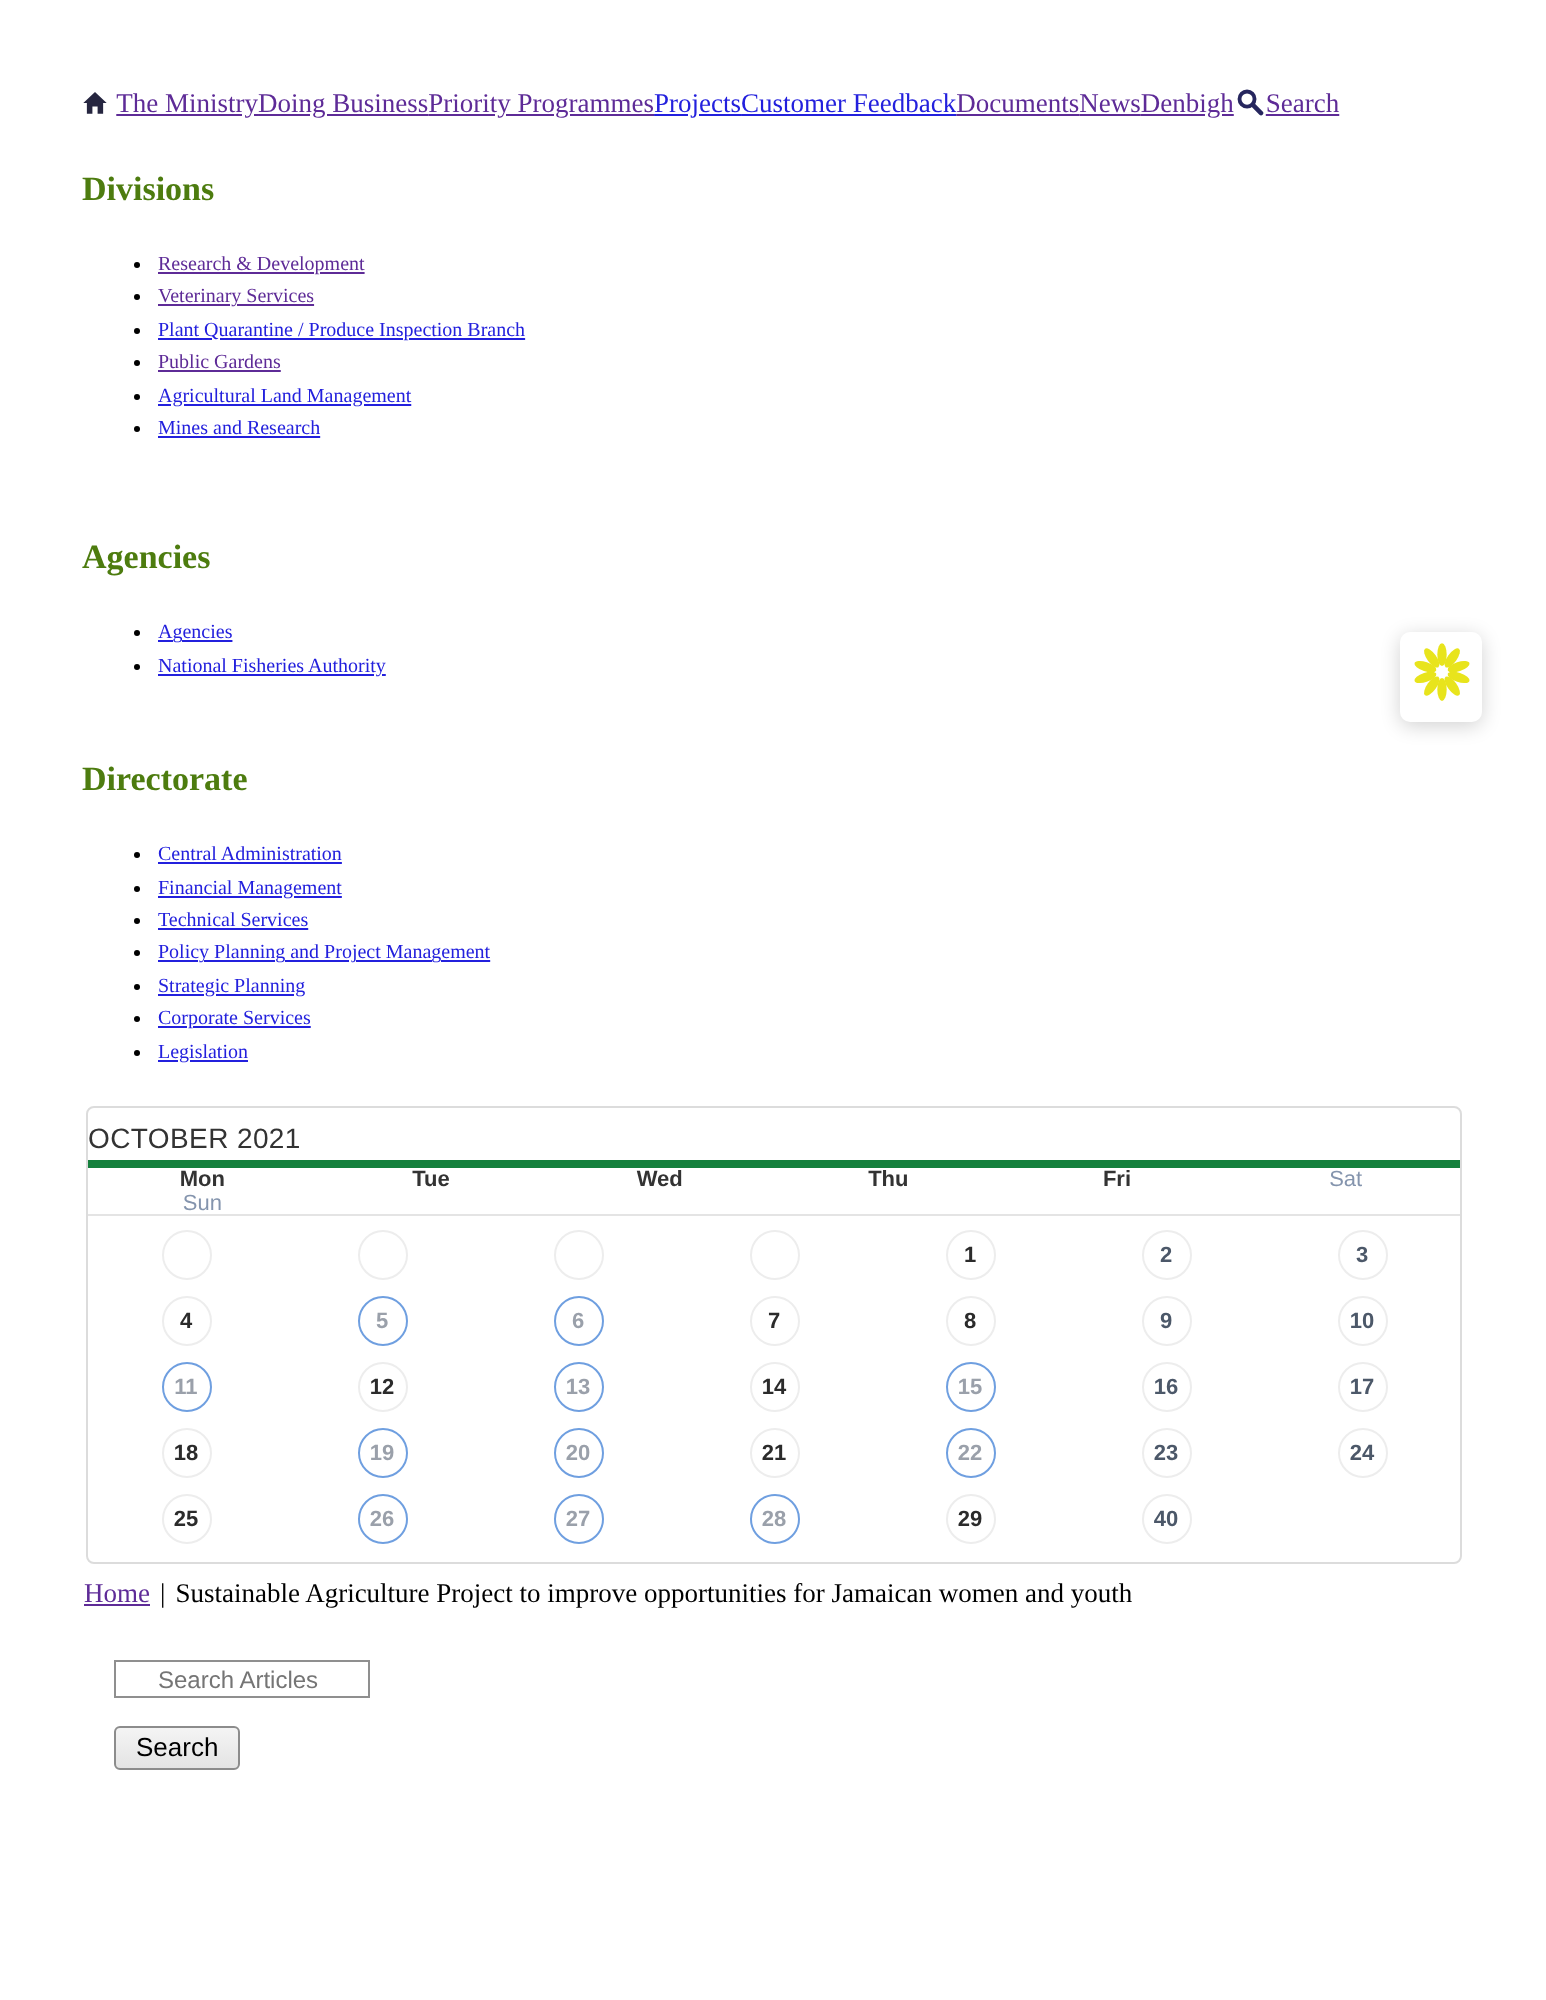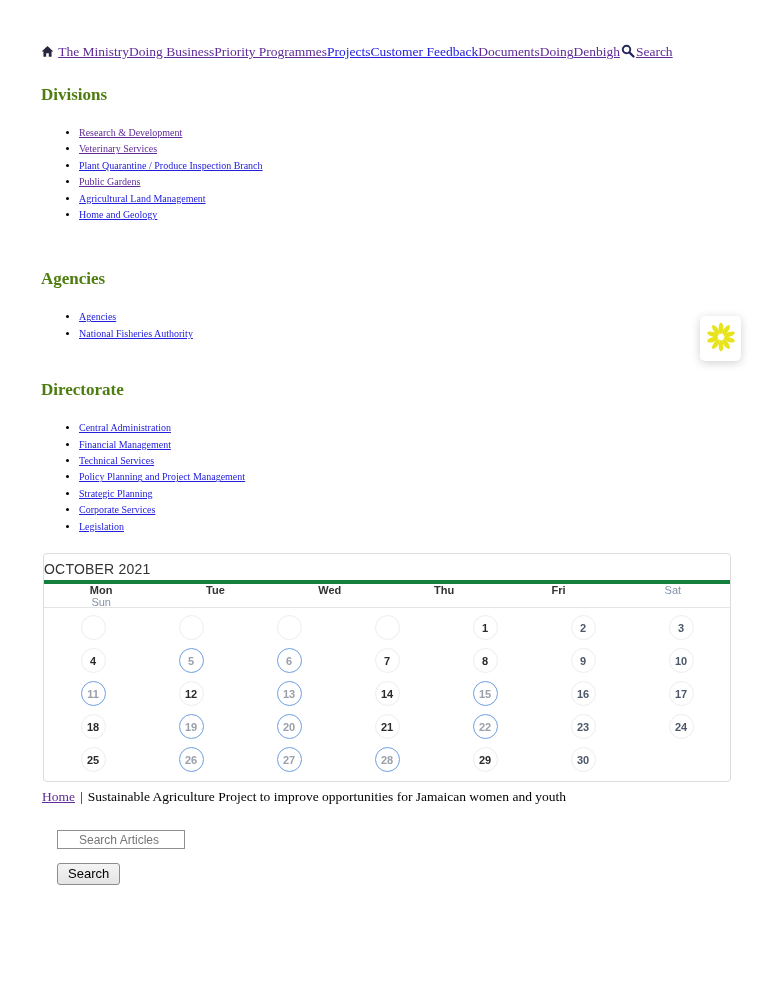--- a/index.html
+++ b/index.html
@@ -90,38 +90,38 @@
 
 <div class="page">
 
   <nav class="topnav">
     <a class="lnk-visited" style="text-decoration:none">
       <span class="home-ic">
         <svg width="13" height="13" viewBox="0 0 16 16">
             <path d="M8 1.2 L0.8 8 H3 V14.6 H6.4 V10.2 H9.6 V14.6 H13 V8 H15.2 Z" fill="#262640"></path>
           </svg>
       </span>
-    </a><span id="nav-links"><a class="lnk-visited">The Ministry</a><a class="lnk-visited">Doing Business</a><a class="lnk-visited">Priority Programmes</a><a class="lnk-blue">Projects</a><a class="lnk-blue">Customer Feedback</a><a class="lnk-visited">Documents</a><a class="lnk-visited">Doing</a><a class="lnk-visited">Denbigh</a></span><span class="mag-ic">
+    </a><span id="nav-links"><a class="lnk-visited">The Ministry</a><a class="lnk-visited">Doing Business</a><a class="lnk-visited">Priority Programmes</a><a class="lnk-blue">Projects</a><a class="lnk-blue">Customer Feedback</a><a class="lnk-visited">Documents</a><a class="lnk-visited">News</a><a class="lnk-visited">Denbigh</a></span><span class="mag-ic">
       <svg width="14" height="14" viewBox="0 0 16 16">
           <circle cx="6.3" cy="6.3" r="4.3" fill="none" stroke="#26265e" stroke-width="2.2"></circle>
           <line x1="9.8" y1="9.8" x2="14.3" y2="14.3" stroke="#26265e" stroke-width="2.6" stroke-linecap="round"></line>
         </svg>
     </span><a class="lnk-visited">Search</a>
   </nav>
 
   <div id="sections">
       <section class="sec-0">
         <h3>Divisions</h3>
         <ul>
           <li><a class="lnk-visited">Research &amp; Development</a></li>
           <li><a class="lnk-visited">Veterinary Services</a></li>
           <li><a class="lnk-blue">Plant Quarantine / Produce Inspection Branch</a></li>
           <li><a class="lnk-visited">Public Gardens</a></li>
           <li><a class="lnk-blue">Agricultural Land Management</a></li>
-          <li><a class="lnk-blue">Home and Geology</a></li>
+          <li><a class="lnk-blue">Mines and Research</a></li>
         </ul>
       </section>
       <section class="sec-1">
         <h3>Agencies</h3>
         <ul>
           <li><a class="lnk-blue">Agencies</a></li>
           <li><a class="lnk-blue">National Fisheries Authority</a></li>
         </ul>
       </section>
       <section class="sec-2">
@@ -243,21 +243,21 @@
         <div class="cal-cell">
           <span class="day-circle event t-muted">27</span>
         </div>
         <div class="cal-cell">
           <span class="day-circle event t-muted">28</span>
         </div>
         <div class="cal-cell">
           <span class="day-circle t-dark">29</span>
         </div>
         <div class="cal-cell">
-          <span class="day-circle t-slate">30</span>
+          <span class="day-circle t-slate">40</span>
         </div>
       </div>
   </div>
 
   <div class="crumb">
     <a>Home</a><span class="sep">|</span><span>Sustainable Agriculture Project to improve opportunities for Jamaican women and youth</span>
   </div>
 
   <div class="article-search">
     <input type="text" placeholder="Search Articles" style="">

